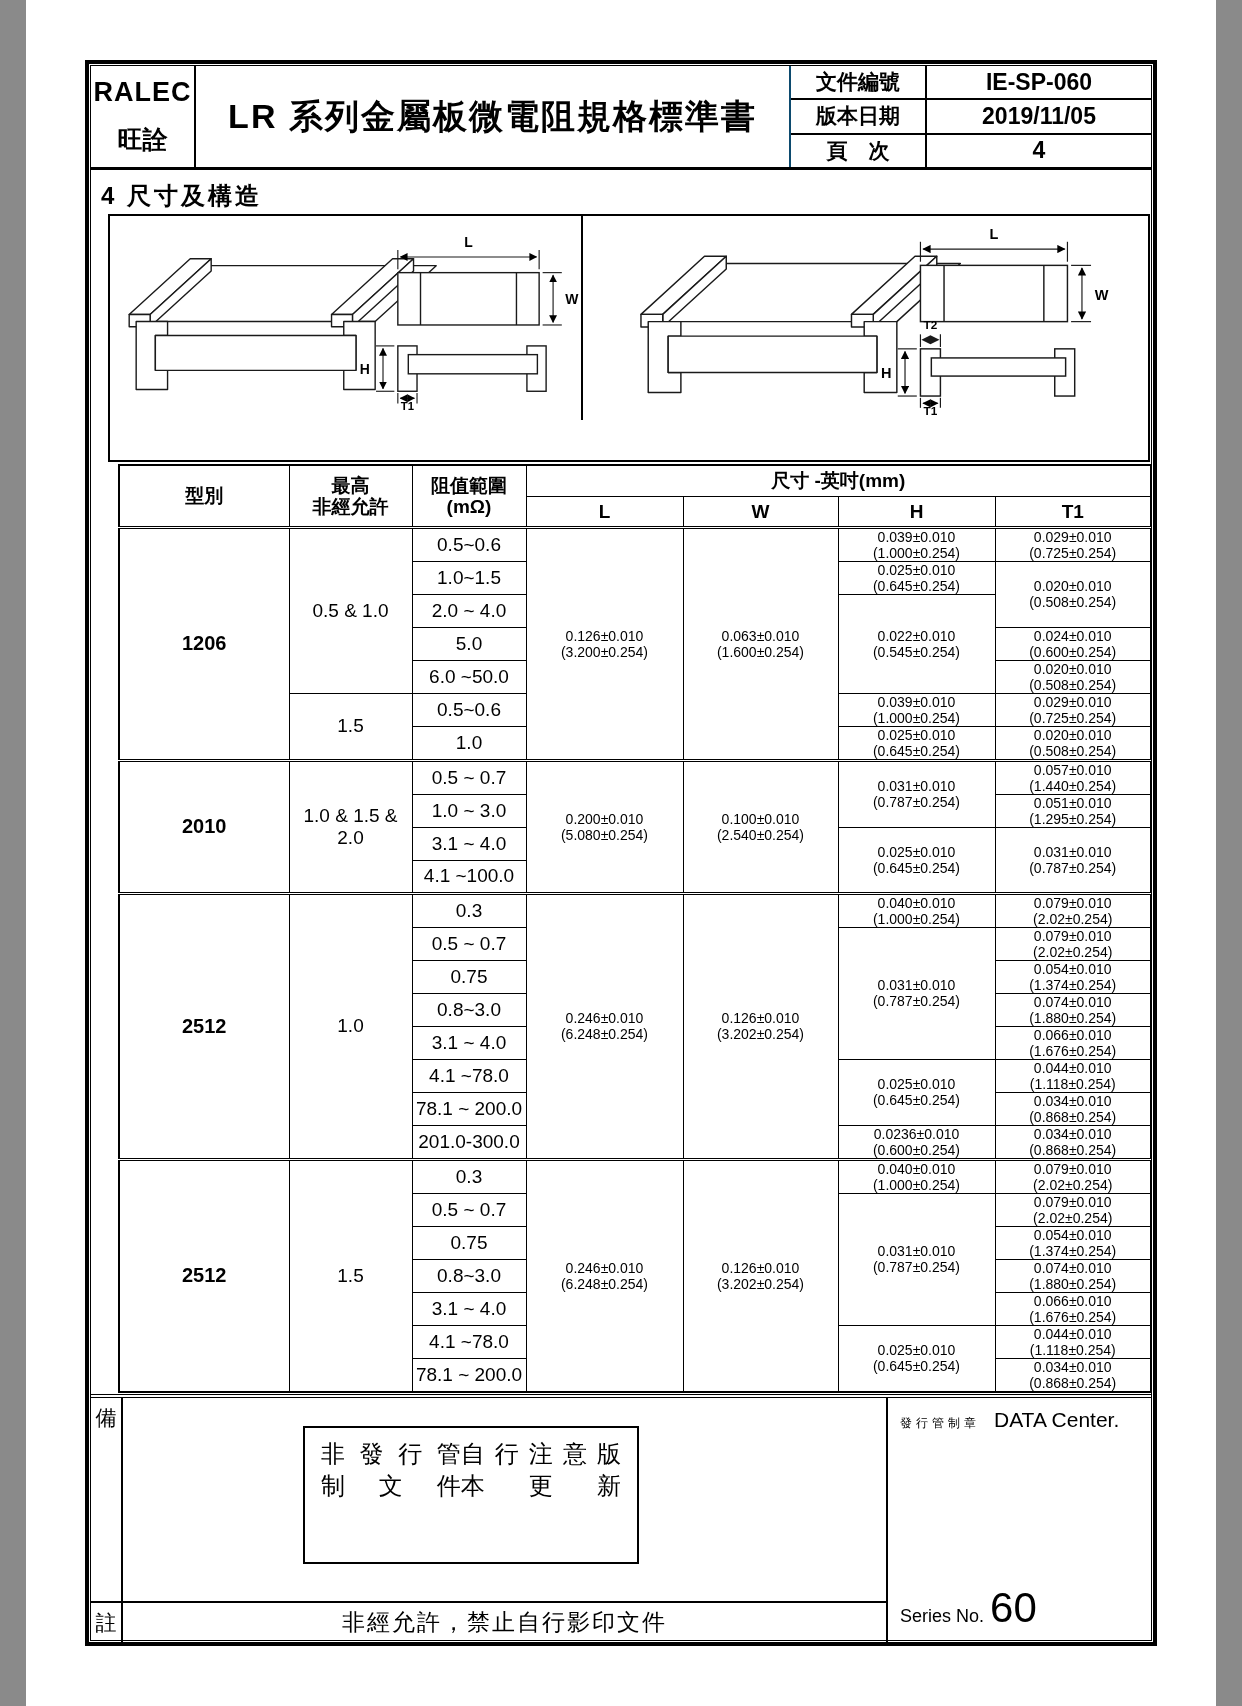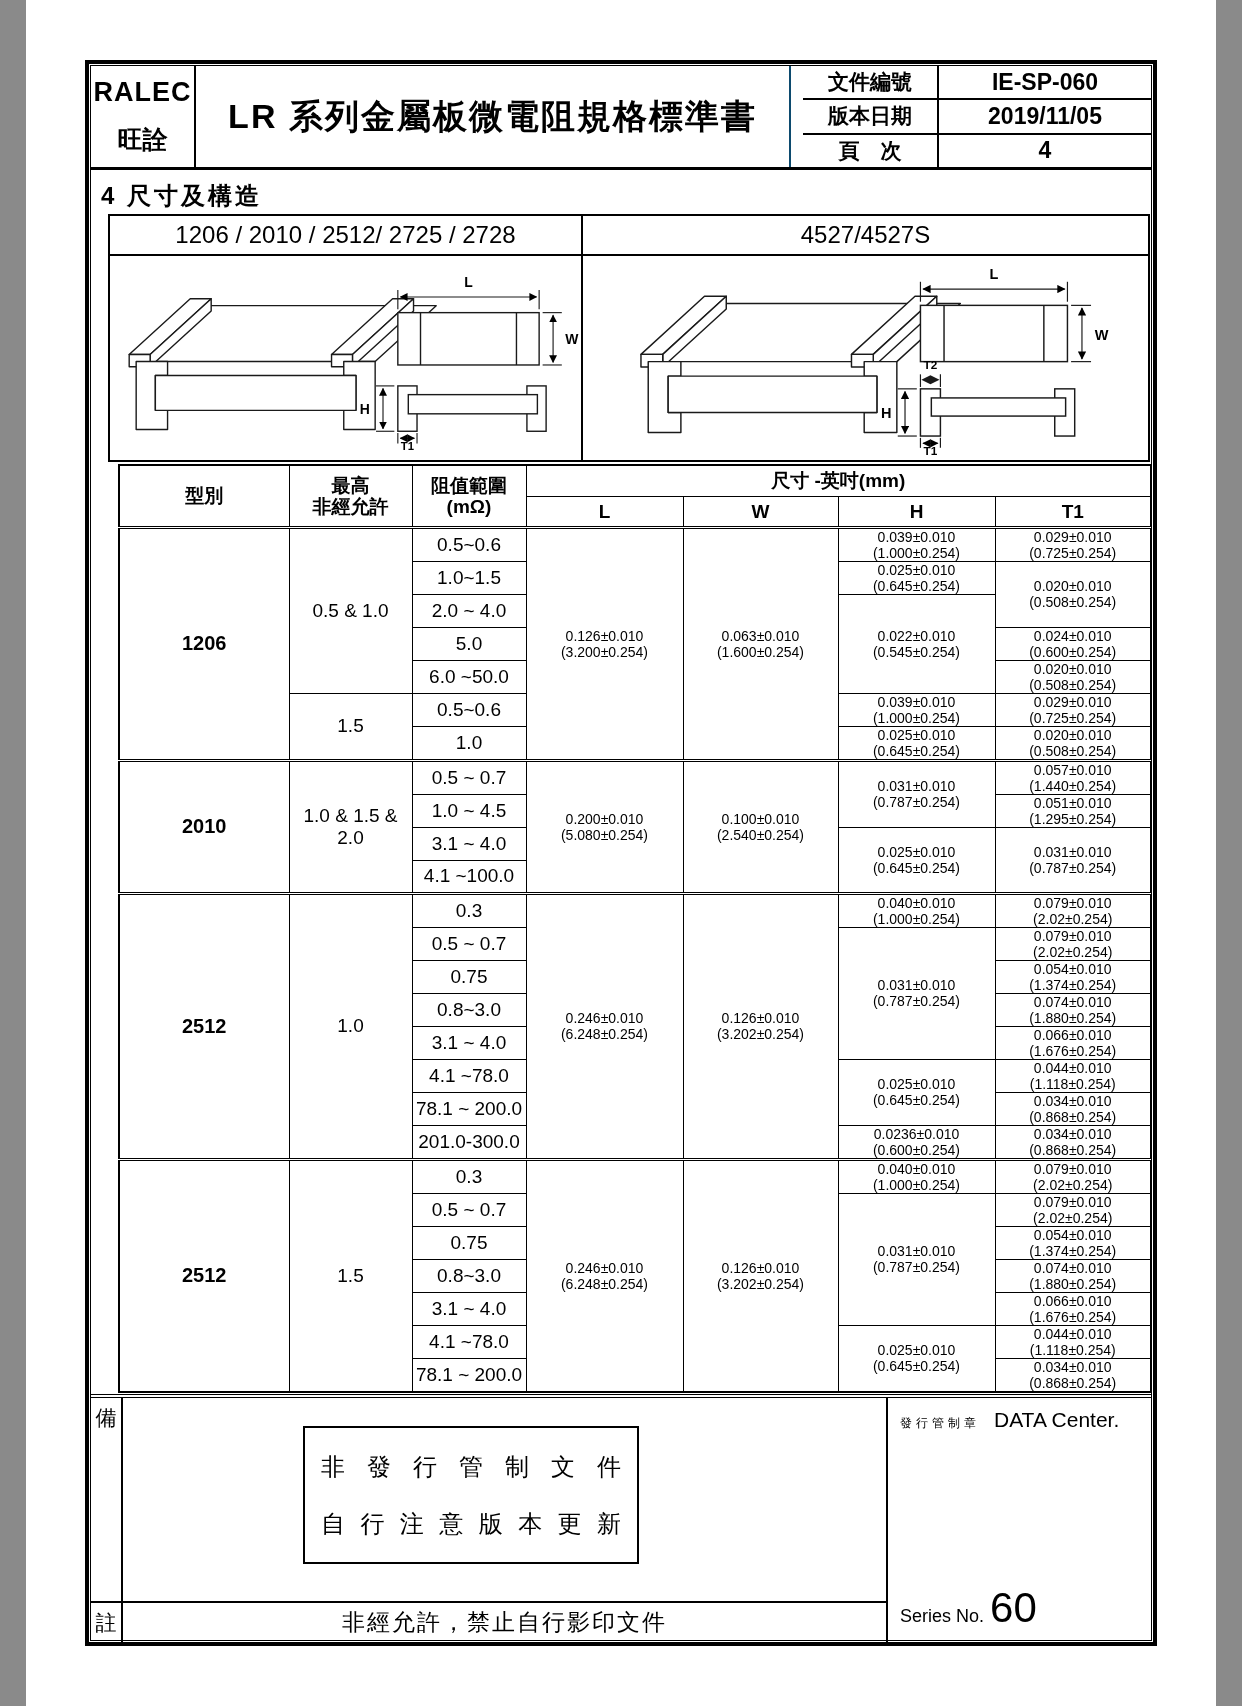--- a/index.html
+++ b/index.html
@@ -16,21 +16,21 @@
   .frame { position:absolute; left:85px; top:60px; width:1072px; height:1586px; border:4px solid #000; background:#fff; }
   .frame-inner { position:absolute; inset:1px; border:1px solid #000; }
 
   
   .doc-header { position:absolute; left:0; top:0; width:1060px; height:104px; border-bottom:3px solid #000; display:flex; }
   .hd-logo { width:105px; border-right:2px solid #000; display:flex; flex-direction:column; align-items:center; justify-content:center; gap:15px; }
   .hd-logo-en { font-size:27px; font-weight:bold; letter-spacing:1px; }
   .hd-logo-cn { font-size:25px; font-weight:bold; font-family:"Liberation Serif","DejaVu Serif",serif; }
   .hd-title { width:595px; border-right:2px solid #0c4a6e; display:flex; align-items:center; justify-content:center; font-size:34px; font-weight:bold; letter-spacing:2px; }
   .hd-fields { width:360px; display:flex; flex-direction:column; }
-  .hd-row { flex:1; display:flex; border-bottom:2px solid #000;margin-left:12px; }
+  .hd-row { flex:1; display:flex; border-bottom:2px solid #000; }
   .hd-row:last-child { border-bottom:none; }
   .hd-label { width:136px; border-right:2px solid #000; display:flex; align-items:center; justify-content:center; font-size:21px; font-weight:bold; }
   .hd-value { flex:1; display:flex; align-items:center; justify-content:center; font-size:23px; font-weight:bold; }
 
   
   .section-title { position:absolute; left:10px; top:114px; font-size:24px; font-weight:bold; letter-spacing:3px; }
 
   
   .diagram-table { position:absolute; left:17px; top:148px; width:1042px; height:248px; border:2px solid #000; }
   .dg-head { height:40px; display:flex; border-bottom:2px solid #000; }
@@ -58,21 +58,21 @@
   .c-dim { font-size:14px; line-height:16px; white-space:pre-line; }
 
   
   .footer { position:absolute; left:0; top:1328px; width:1060px; height:246px; border-top:4px double #000; font-family:"Liberation Serif","DejaVu Serif",serif; }
   .f-left { position:absolute; left:0; top:0; width:32px; height:246px; border-right:2px solid #000; }
   .f-left-top { height:205px; border-bottom:2px solid #000; display:flex; justify-content:center; padding-top:6px; font-size:21px; }
   .f-left-bottom { height:39px; display:flex; align-items:center; justify-content:center; font-size:21px; }
   .f-mid { position:absolute; left:32px; top:0; width:765px; height:246px; border-right:2px solid #000; }
   .f-mid-top { height:205px; border-bottom:2px solid #000; position:relative; }
   .f-mid-bottom { height:39px; display:flex; align-items:center; justify-content:center; font-size:23px; letter-spacing:2px; }
-  .notice-box { position:absolute; left:180px; top:28px; width:336px; height:138px; border:2px solid #000; display:flex; flex-direction:column; justify-content:space-around; padding:10px 16px; }
+  .notice-box { position:absolute; left:180px; top:28px; width:336px; height:138px; border:2px solid #000; display:flex; flex-direction:row; justify-content:space-around; padding:10px 16px; }
   .notice-line { font-size:24px; text-align:justify; text-align-last:justify; }
   .f-right { position:absolute; left:797px; top:0; width:263px; height:246px; padding:10px 12px; }
   .stamp-row { display:flex; align-items:baseline; gap:14px; }
   .stamp-label { font-size:12px; letter-spacing:4px; }
   .stamp-value { font-size:21px; font-family:"Liberation Sans","DejaVu Sans",sans-serif; }
   .series-row { position:absolute; left:12px; bottom:12px; display:flex; align-items:baseline; }
   .series-label { font-size:18px; font-family:"Liberation Sans","DejaVu Sans",sans-serif; }
   .series-value { font-size:42px; margin-left:6px; font-family:"Liberation Sans","DejaVu Sans",sans-serif; }
 </style>
 </head>
@@ -102,24 +102,20 @@
       <div class="hd-row">
         <div class="hd-label">頁　次</div>
         <div class="hd-value">4</div>
       </div>
     </div>
   </div>
 
   <div class="section-title">4 尺寸及構造</div>
 
   <div class="diagram-table">
-    <div class="dg-head">
-      <div class="dg-head-left">1206 / 2010 / 2512/ 2725 / 2728</div>
-      <div class="dg-head-right">4527/4527S</div>
-    </div>
     <div class="dg-body">
 
       <div class="dg-cell dg-cell-left">
         <svg class="dg-svg" viewBox="0 0 540 216">
           <defs>
             <marker id="ah" viewBox="0 0 10 10" refX="9" refY="5" markerWidth="7" markerHeight="7" orient="auto-start-reverse">
               <path d="M0,0 L10,5 L0,10 Z"></path>
             </marker>
           </defs>
           <g fill="#fff" stroke="#1a1a1a" stroke-width="1.6" stroke-linejoin="round">
@@ -320,21 +316,21 @@
             <td class="c-dim" rowspan="4">0.200±0.010
 (5.080±0.254)</td>
             <td class="c-dim" rowspan="4">0.100±0.010
 (2.540±0.254)</td>
             <td class="c-dim" rowspan="2">0.031±0.010
 (0.787±0.254)</td>
             <td class="c-dim">0.057±0.010
 (1.440±0.254)</td>
           </tr>
           <tr>
-            <td class="c-range">1.0 ~ 4.5</td>
+            <td class="c-range">1.0 ~ 3.0</td>
             <td class="c-dim">0.051±0.010
 (1.295±0.254)</td>
           </tr>
           <tr>
             <td class="c-range">3.1 ~ 4.0</td>
             <td class="c-dim" rowspan="2">0.025±0.010
 (0.645±0.254)</td>
             <td class="c-dim" rowspan="2">0.031±0.010
 (0.787±0.254)</td>
           </tr>

